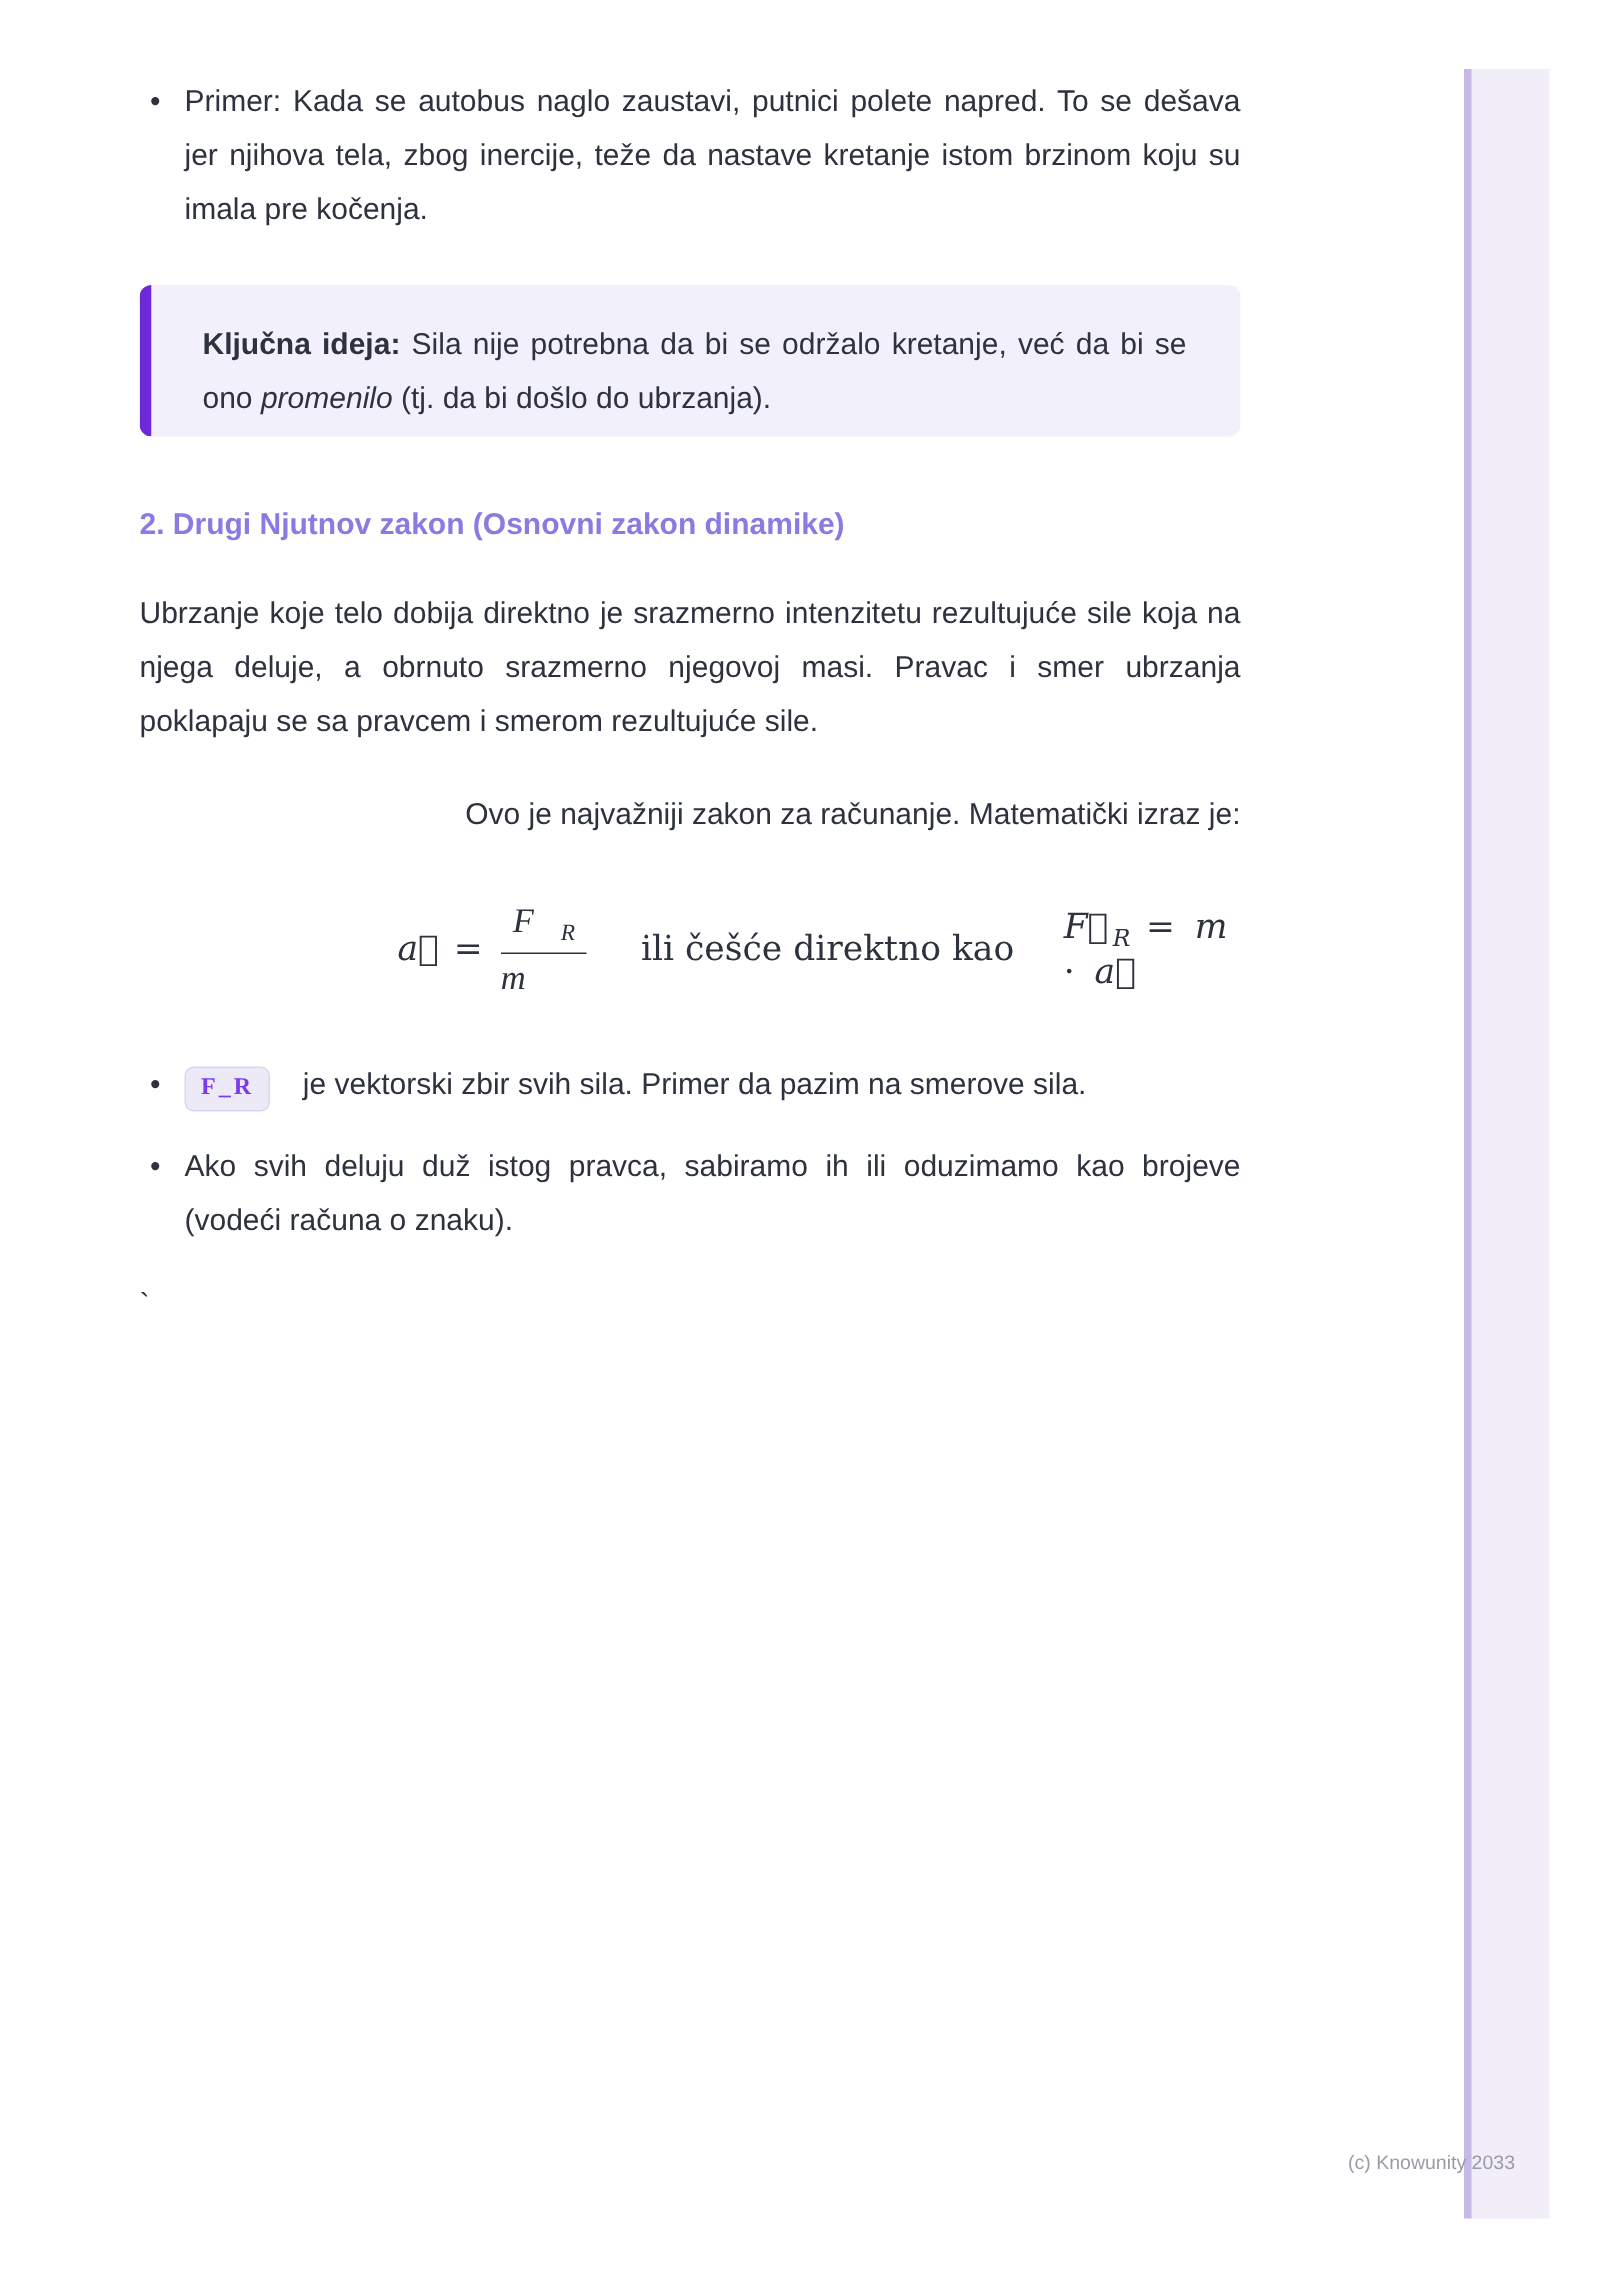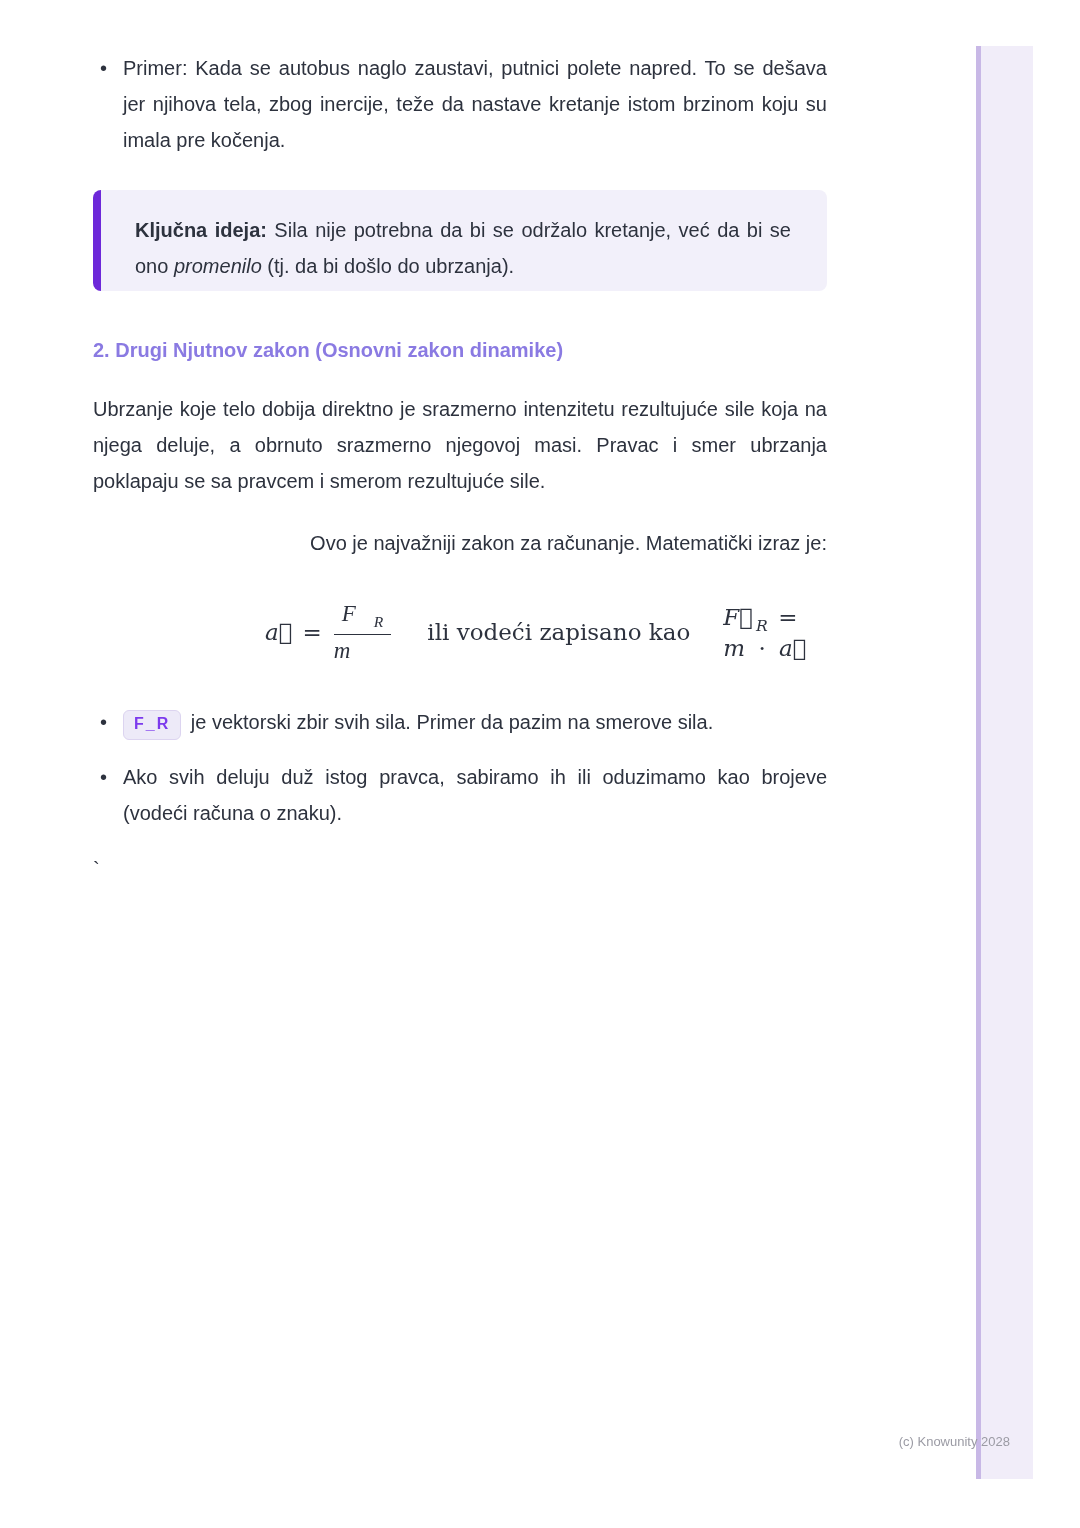--- a/index.html
+++ b/index.html
@@ -103,27 +103,27 @@
   .math-list{
     margin:40px 0 0 0;padding:0;list-style:none;
   }
   .math-list .bullet-item{margin-bottom:19px;}
   .chip{
     display:inline-block;
     background:var(--chip-bg);
     border:1px solid var(--chip-border);
     border-radius:6px;
     padding:0px 10px 2px 10px;
-    font-family:Liberation Sans, sans-serif;
+    font-family:Liberation Serif, serif;
     font-size:16px;
     font-weight:bold;
     letter-spacing:2px;
     color:var(--chip-text);
     line-height:26px;
-    margin-right:4px;
+    margin-right:16px;
   }
   .bold-inline{font-weight:normal;}
   
   .stray{
     margin:26px 0 0 0;
     font-size:20px;line-height:24px;
   }
   
   .side-strip{
     position:absolute;
@@ -164,21 +164,21 @@
 
   <p class="para lead">Ovo je najvažniji zakon za računanje. Matematički izraz je:</p>
 
   <div class="formula-row">
     <span class="mvar">a⃗</span>
     <span class="f-gap">=</span>
     <span class="frac">
       <span class="fnum"><span class="mvar">F⃗</span><sub>R</sub></span>
       <span class="fden mvar">m</span>
     </span>
-    <span class="connector">ili vodeći zapisano kao</span>
+    <span class="connector">ili češće direktno kao</span>
     <span class="rhs">
       <span class="mvar">F⃗</span><sub>R</sub>
       <span>=</span>
       <span class="mvar">m</span>
       <span>·</span>
       <span class="mvar">a⃗</span>
     </span>
   </div>
 
   <ul class="math-list">
@@ -189,13 +189,13 @@
       <span>Ako svih deluju duž istog pravca, sabiramo ih ili oduzimamo kao brojeve (vodeći računa o znaku).</span>
     </li>
   </ul>
 
   <div class="stray">`</div>
 
 </div>
 
 <div class="side-strip"></div>
 
-<div class="footer-credit">(c) Knowunity 2028</div>
+<div class="footer-credit">(c) Knowunity 2033</div>
 
 </body></html>

